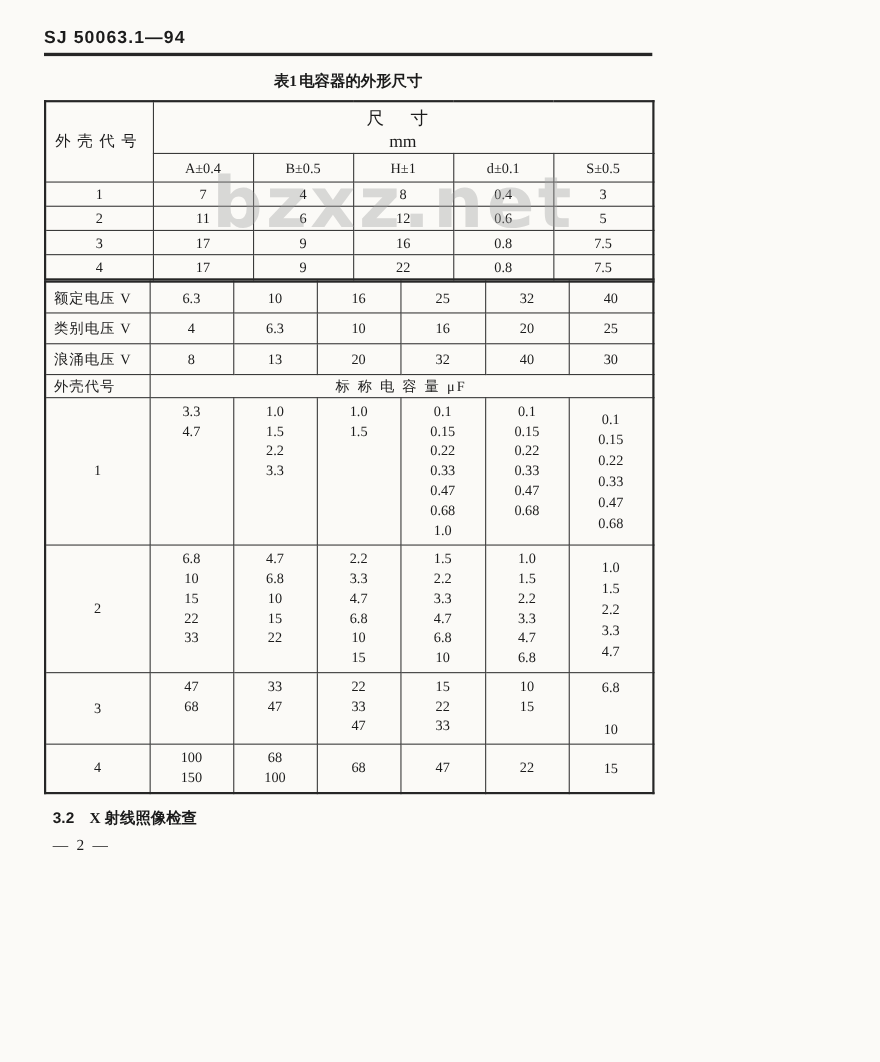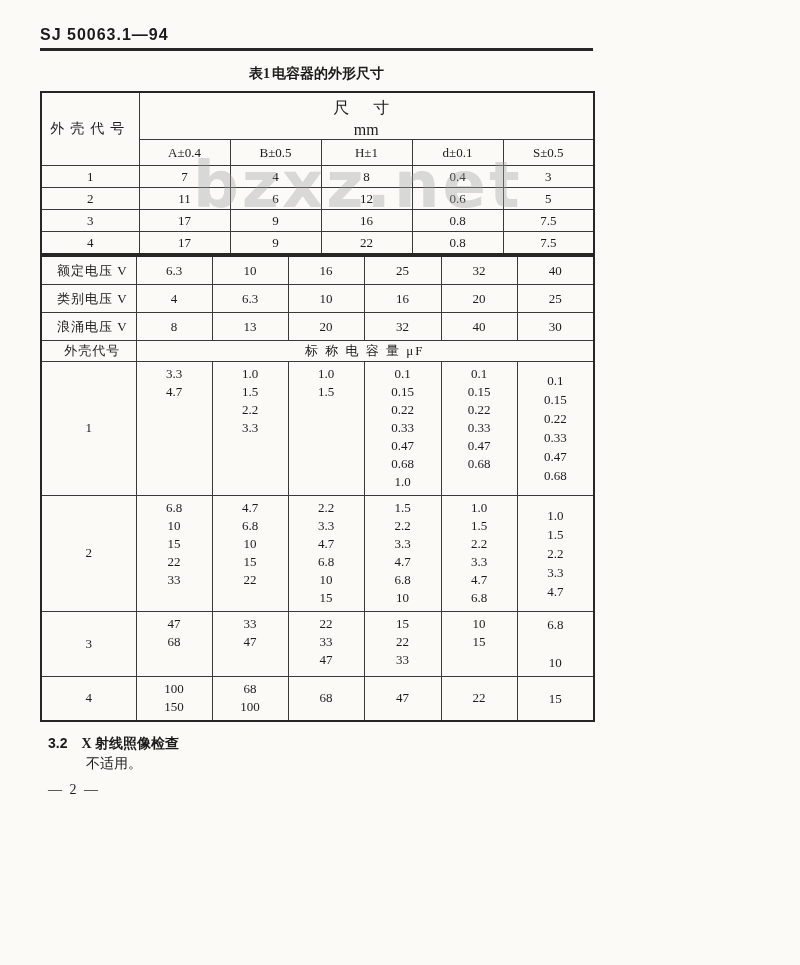--- a/index.html
+++ b/index.html
@@ -42,21 +42,21 @@
 
   
   .t1 .corner{letter-spacing:6px;font-size:14px;}
   .t1 .size-head{height:46px;}
   .t1 .size-title{letter-spacing:10px;font-size:16px;padding-top:4px;}
   .t1 .size-unit{font-size:16px;padding-top:2px;}
   .t1 thead tr.sub th{height:25px;}
   .t1 tbody td{height:21px;}
 
   
-  .t2 .lbl{font-size:13px;text-align:center;padding-left:7px;letter-spacing:1px;}
+  .t2 .lbl{font-size:13px;text-align:left;padding-left:7px;letter-spacing:1px;}
   .t2 .vrow th,.t2 .vrow td{height:27px;}
   .t2 .cap-head td{height:20px;letter-spacing:2px;}
   .t2 .cap-head th{height:20px;}
   .capr td{vertical-align:top;padding:3px 0 4px 0;}
   .capr td:last-child{vertical-align:middle;}
   .capr .code{vertical-align:middle;}
   .cap-body tr:last-child td{vertical-align:middle;}
   .capline{line-height:18px;font-size:13px;}
   .capr td:last-child .capline{line-height:19px;}
 
@@ -338,20 +338,19 @@
             <td class="capcell">
               <div class="capline">15</div>
             </td>
           </tr>
         </tbody>
     </table>
 
     <div class="sections">
         <div class="section">
           <div class="sec-head"><span class="sec-num">3.2</span><span class="sec-title">X 射线照像检查</span></div>
-          <div class="sec-body-line indent">不适用。</div>
         </div>
       </div>
 
     <div class="page-number">— 2 —</div>
 
   </div>
 </div>
 
 </body></html>

